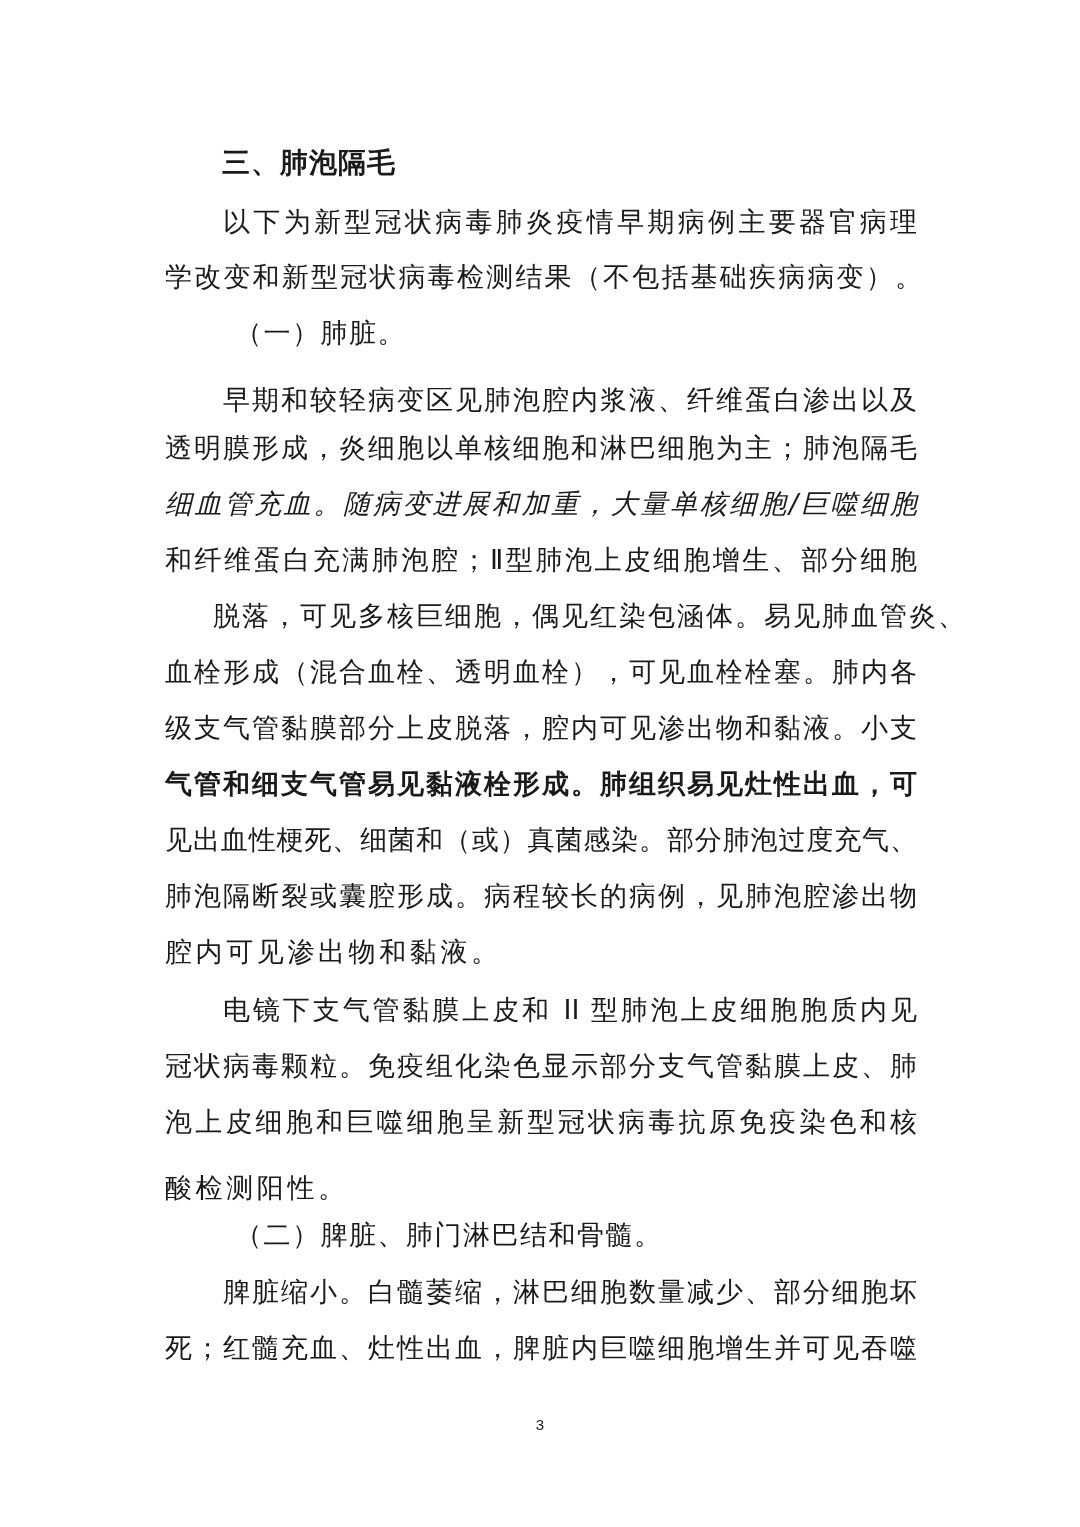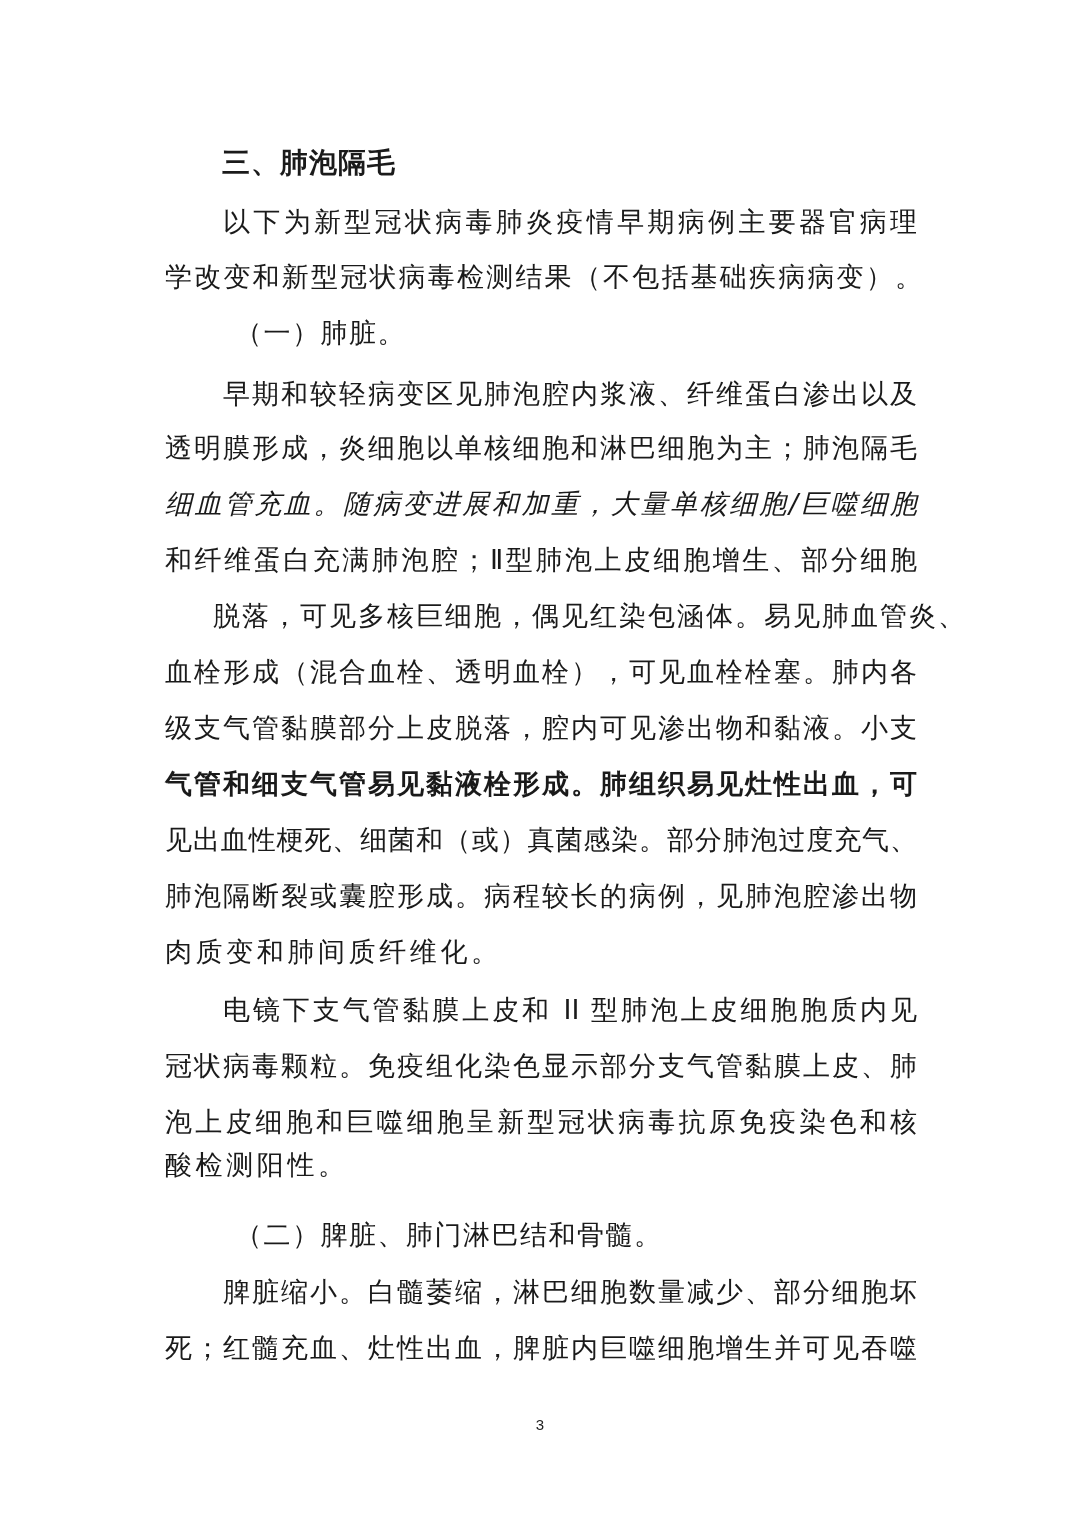--- a/index.html
+++ b/index.html
@@ -74,36 +74,36 @@
 <div class="page">
   <div class="content">
 
     <div class="line heading" style="top:0px;">三、肺泡隔毛</div>
 
     <div class="line indent justify" style="top:59px;">以下为新型冠状病毒肺炎疫情早期病例主要器官病理</div>
     <div class="line" style="top:114px;letter-spacing:2.2px;">学改变和新型冠状病毒检测结果（不包括基础疾病病变）。</div>
 
     <div class="line subheading" style="top:170px;">（一）肺脏。</div>
 
-    <div class="line indent justify" style="top:231px;">早期和较轻病变区见肺泡腔内浆液、纤维蛋白渗出以及</div>
+    <div class="line indent justify" style="top:237px;">早期和较轻病变区见肺泡腔内浆液、纤维蛋白渗出以及</div>
     <div class="line justify" style="top:285px;">透明膜形成，炎细胞以单核细胞和淋巴细胞为主；肺泡隔毛</div>
     <div class="line justify" style="top:341px;font-style:italic;">细血管充血。随病变进展和加重，大量单核细胞/巨噬细胞</div>
     <div class="line justify" style="top:397px;">和纤维蛋白充满肺泡腔；Ⅱ型肺泡上皮细胞增生、部分细胞</div>
     <div class="line justify" style="top:453px;margin-left:48px;">脱落，可见多核巨细胞，偶见红染包涵体。易见肺血管炎、</div>
     <div class="line justify" style="top:509px;">血栓形成（混合血栓、透明血栓），可见血栓栓塞。肺内各</div>
     <div class="line justify" style="top:565px;">级支气管黏膜部分上皮脱落，腔内可见渗出物和黏液。小支</div>
     <div class="line justify" style="top:621px;font-weight:bold;">气管和细支气管易见黏液栓形成。肺组织易见灶性出血，可</div>
     <div class="line justify" style="top:677px;">见出血性梗死、细菌和（或）真菌感染。部分肺泡过度充气、</div>
     <div class="line justify" style="top:733px;">肺泡隔断裂或囊腔形成。病程较长的病例，见肺泡腔渗出物</div>
-    <div class="line" style="top:789px;">肉质变和肺间质纤维化。</div>
+    <div class="line" style="top:789px;">腔内可见渗出物和黏液。</div>
 
     <div class="line indent justify" style="top:847px;">电镜下支气管黏膜上皮和 II 型肺泡上皮细胞胞质内见</div>
     <div class="line justify" style="top:903px;">冠状病毒颗粒。免疫组化染色显示部分支气管黏膜上皮、肺</div>
     <div class="line justify" style="top:959px;">泡上皮细胞和巨噬细胞呈新型冠状病毒抗原免疫染色和核</div>
-    <div class="line" style="top:1002px;">酸检测阳性。</div>
+    <div class="line" style="top:1025px;">酸检测阳性。</div>
 
     <div class="line subheading" style="top:1072px;">（二）脾脏、肺门淋巴结和骨髓。</div>
 
     <div class="line indent justify" style="top:1129px;">脾脏缩小。白髓萎缩，淋巴细胞数量减少、部分细胞坏</div>
     <div class="line justify" style="top:1185px;">死；红髓充血、灶性出血，脾脏内巨噬细胞增生并可见吞噬</div>
 
   </div>
 
   <div class="page-number">3</div>
 </div>

